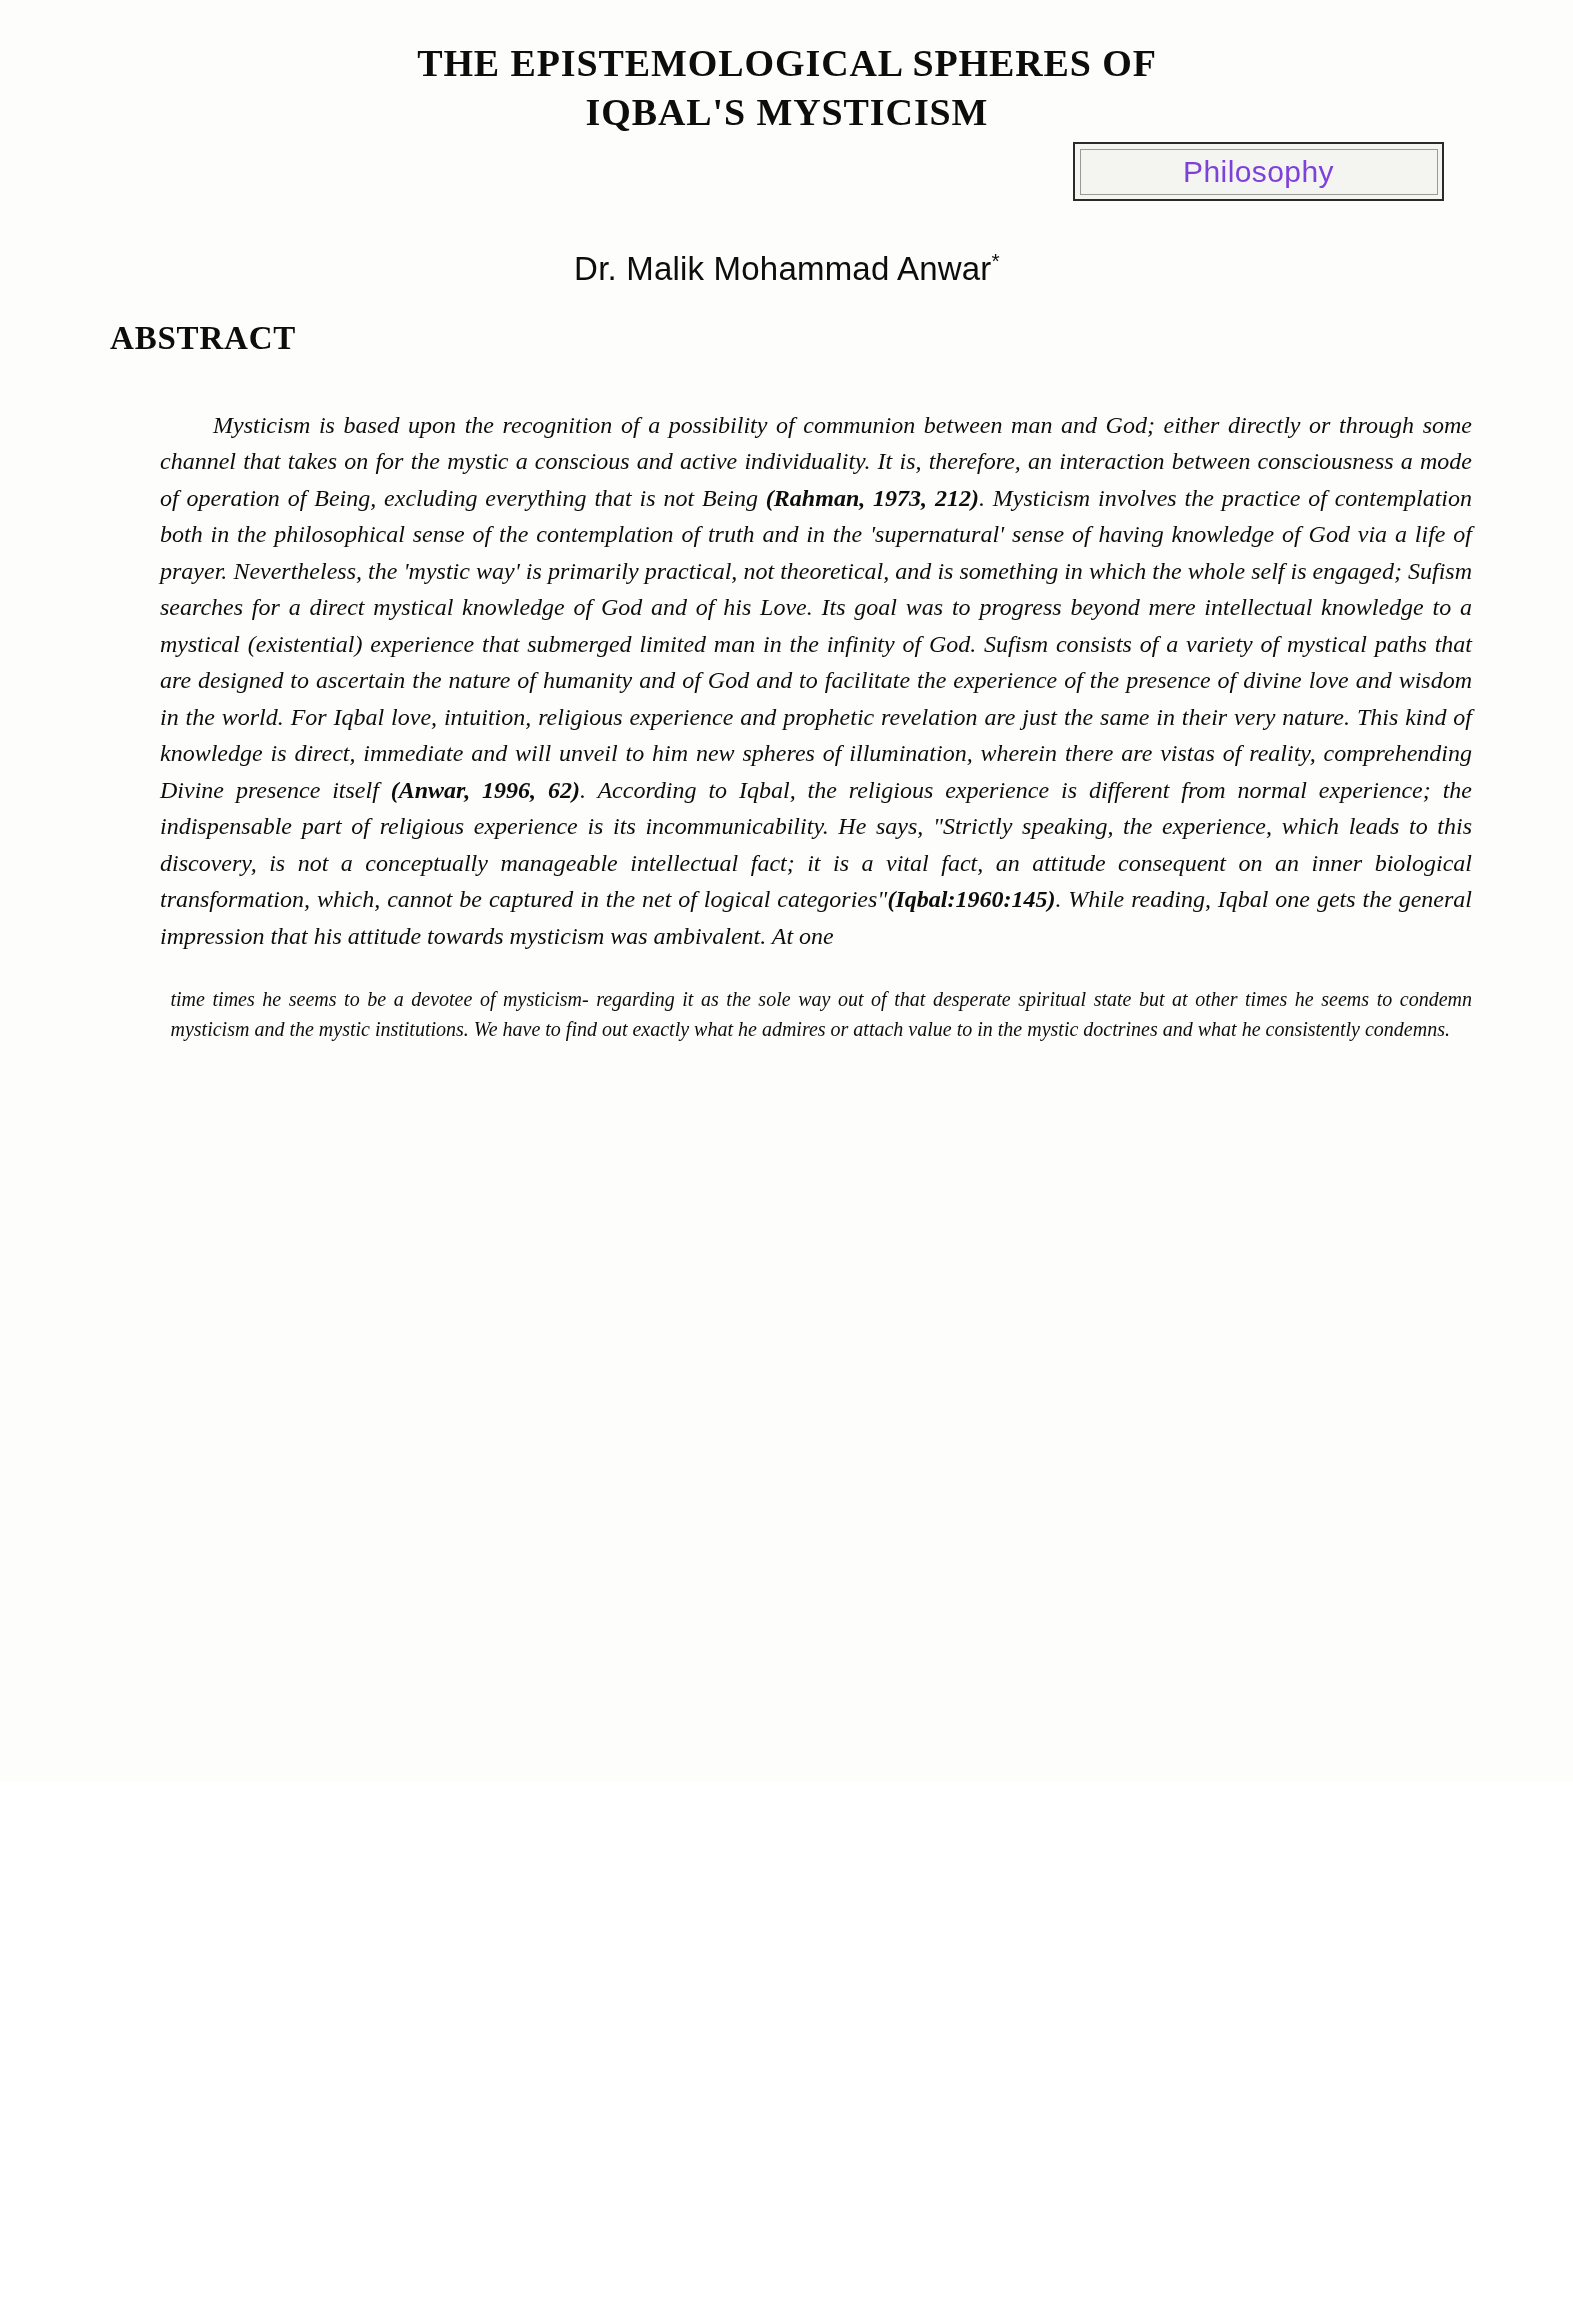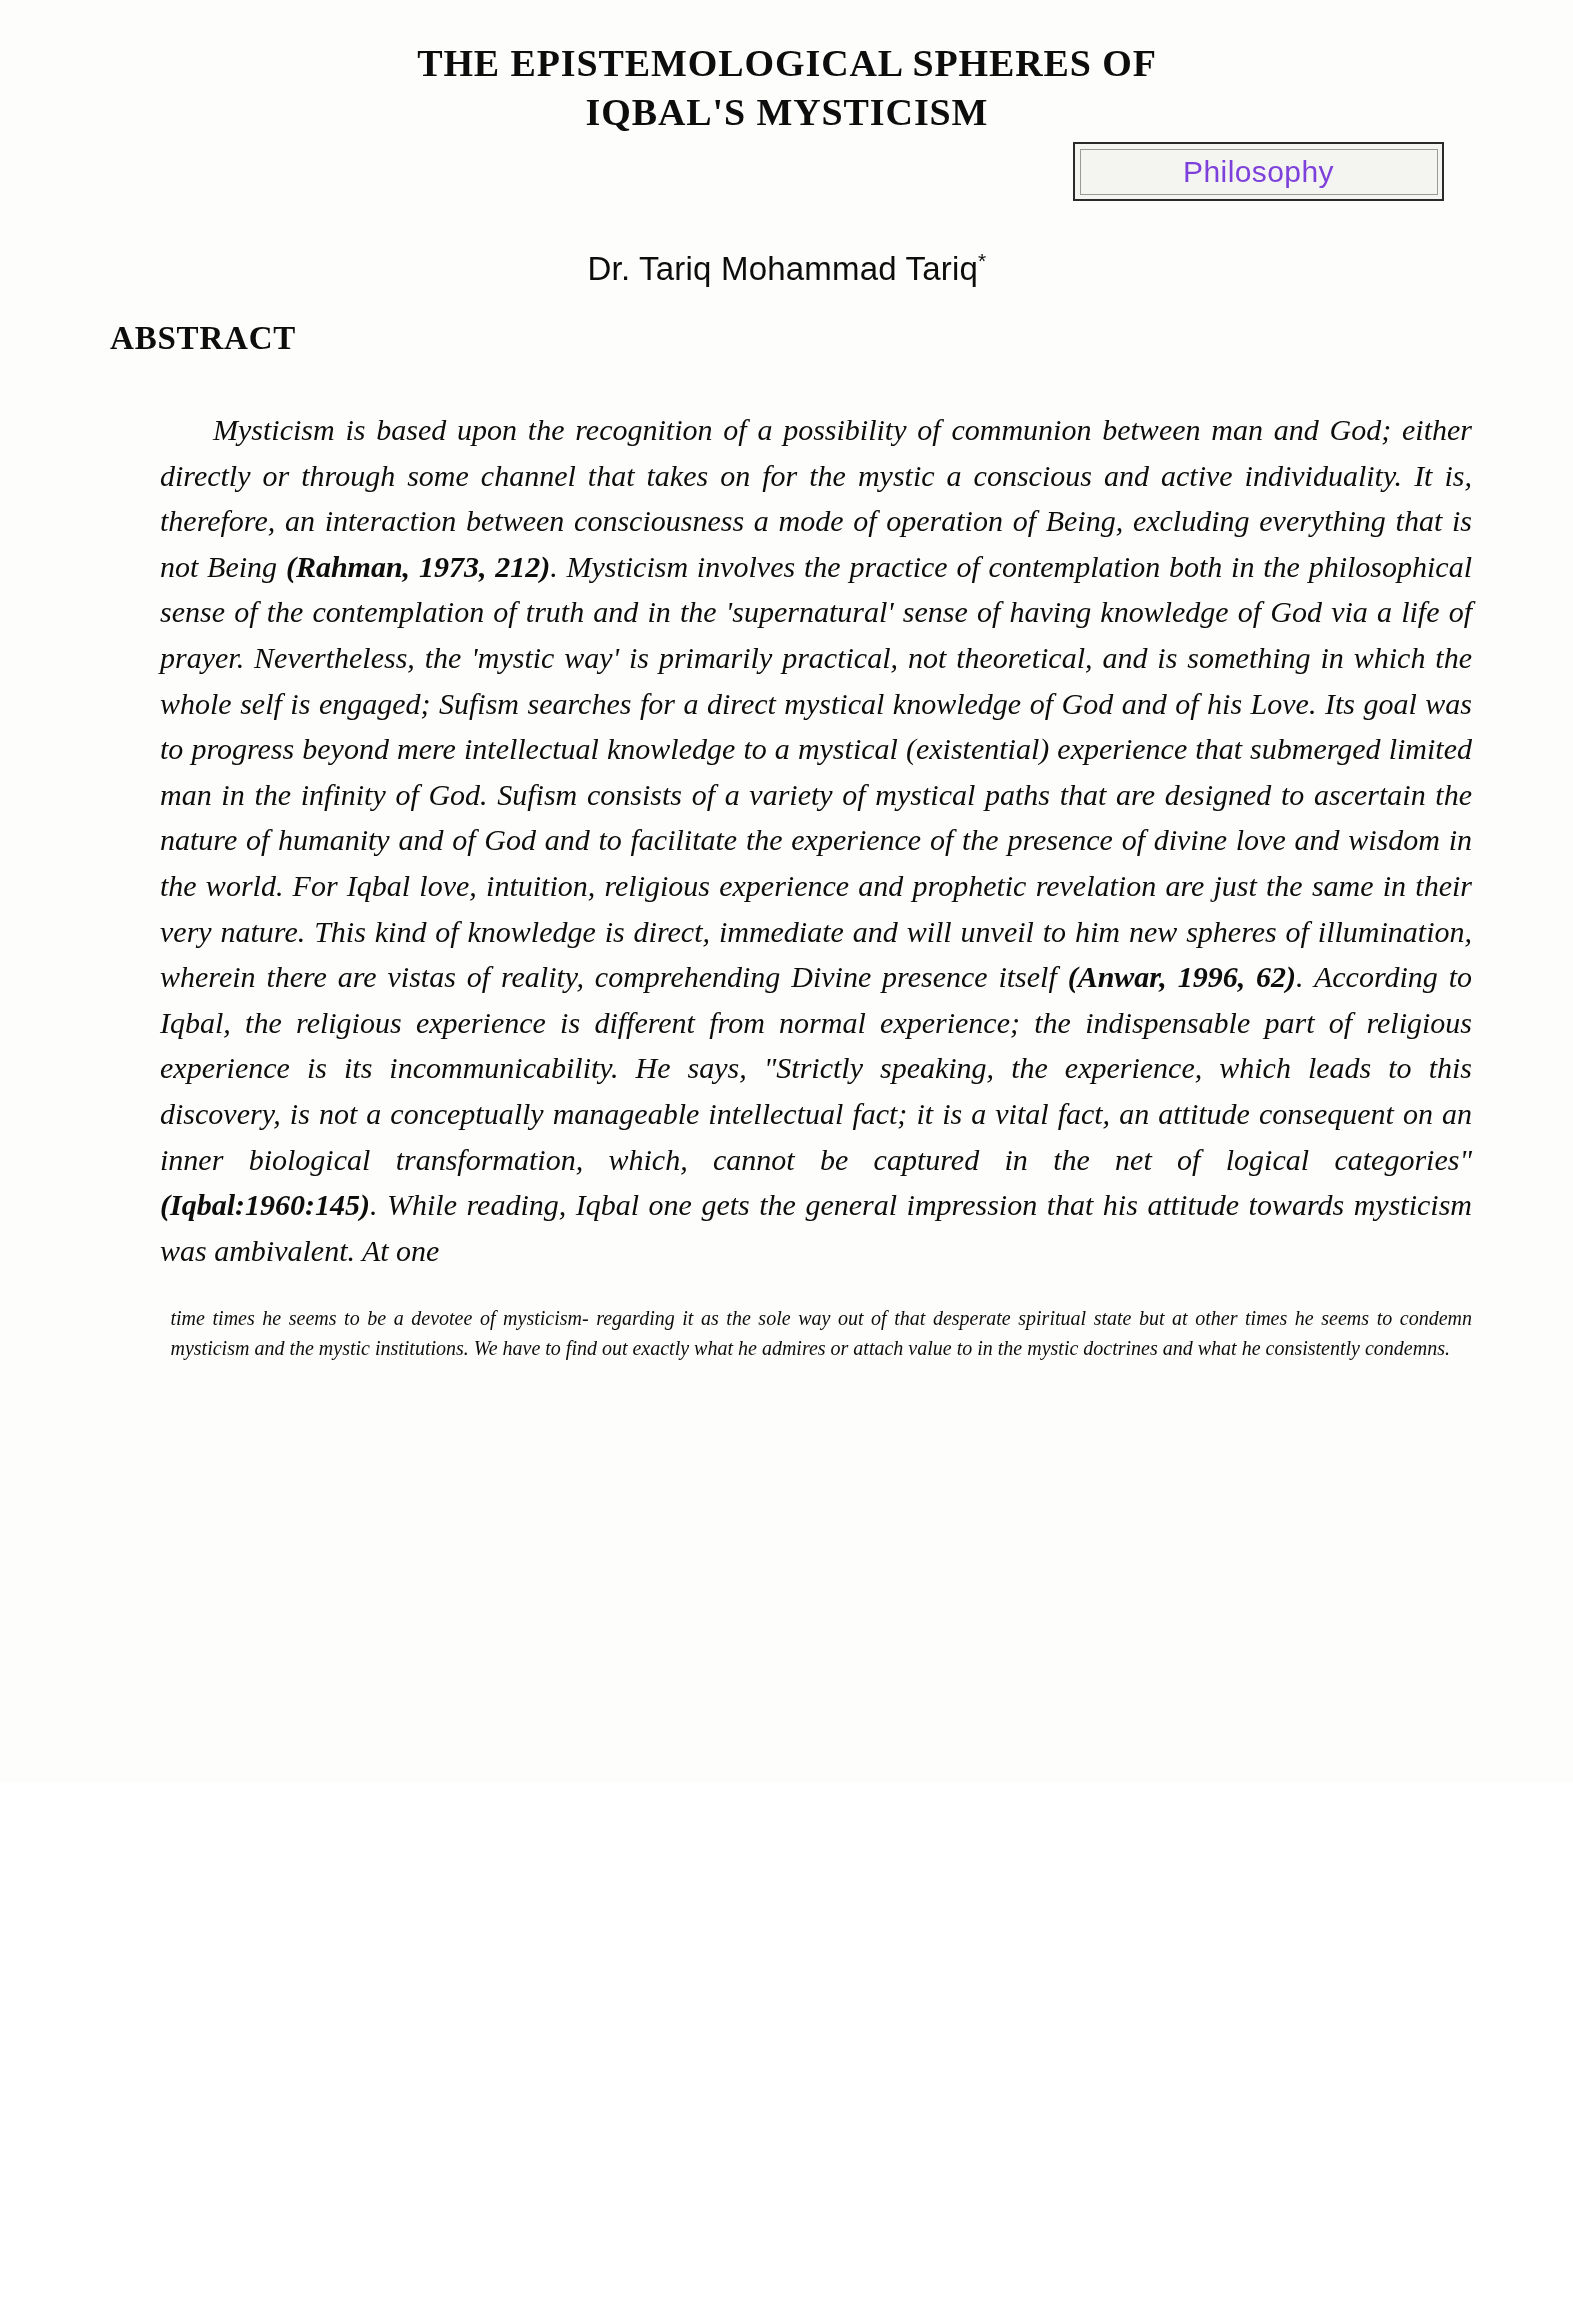--- a/index.html
+++ b/index.html
@@ -76,21 +76,21 @@
     margin-top: 19px;
   }
   .body {
     position: absolute;
     top: 407px;
     left: 160px;
     width: 1312px;
   }
   .para {
     font-style: italic;
-    font-size: 30px;
+    font-size: 24px;
     line-height: 1.52;
     text-align: justify;
     margin: 0;
   }
   .para.first {
     text-indent: 53px;
   }
   .para.second {
     margin-top: 30px;
     padding-left: 10.5px;
@@ -110,21 +110,21 @@
   <div class="title-block">
     <div class="title-line">THE EPISTEMOLOGICAL SPHERES OF</div>
     <div class="title-line">IQBAL'S MYSTICISM</div>
   </div>
 
   <div class="stamp">
     <div class="stamp-inner">Philosophy</div>
   </div>
 
   <div class="author">
-    <span>Dr. Tariq Mohammad Tariq</span><sup>*</sup>
+    <span>Dr. Malik Mohammad Anwar</span><sup>*</sup>
   </div>
 
   <div class="abstract-label">ABSTRACT</div>
 
   <div class="body">
     <p class="para first">Mysticism is based upon the recognition of a possibility of communion between man and God; either directly or through some channel that takes on for the mystic a conscious and active individuality. It is, therefore, an interaction between consciousness a mode of operation of Being, excluding everything that is not Being <b class="ref">(Rahman, 1973, 212)</b>. Mysticism involves the practice of contemplation both in the philosophical sense of the contemplation of truth and in the 'supernatural' sense of having knowledge of God via a life of prayer. Nevertheless, the 'mystic way' is primarily practical, not theoretical, and is something in which the whole self is engaged; Sufism searches for a direct mystical knowledge of God and of his Love. Its goal was to progress beyond mere intellectual knowledge to a mystical (existential) experience that submerged limited man in the infinity of God. Sufism consists of a variety of mystical paths that are designed to ascertain the nature of humanity and of God and to facilitate the experience of the presence of divine love and wisdom in the world. For Iqbal love, intuition, religious experience and prophetic revelation are just the same in their very nature. This kind of knowledge is direct, immediate and will unveil to him new spheres of illumination, wherein there are vistas of reality, comprehending Divine presence itself <b class="ref">(Anwar, 1996, 62)</b>. According to Iqbal, the religious experience is different from normal experience; the indispensable part of religious experience is its incommunicability. He says, "Strictly speaking, the experience, which leads to this discovery, is not a conceptually manageable intellectual fact; it is a vital fact, an attitude consequent on an inner biological transformation, which, cannot be captured in the net of logical categories"<b class="ref">(Iqbal:1960:145)</b>. While reading, Iqbal one gets the general impression that his attitude towards mysticism was ambivalent. At one</p>
     <p class="para second">time times he seems to be a devotee of mysticism- regarding it as the sole way out of that desperate spiritual state but at other times he seems to condemn mysticism and the mystic institutions. We have to find out exactly what he admires or attach value to in the mystic doctrines and what he consistently condemns.</p>
   </div>
 
 </div>

